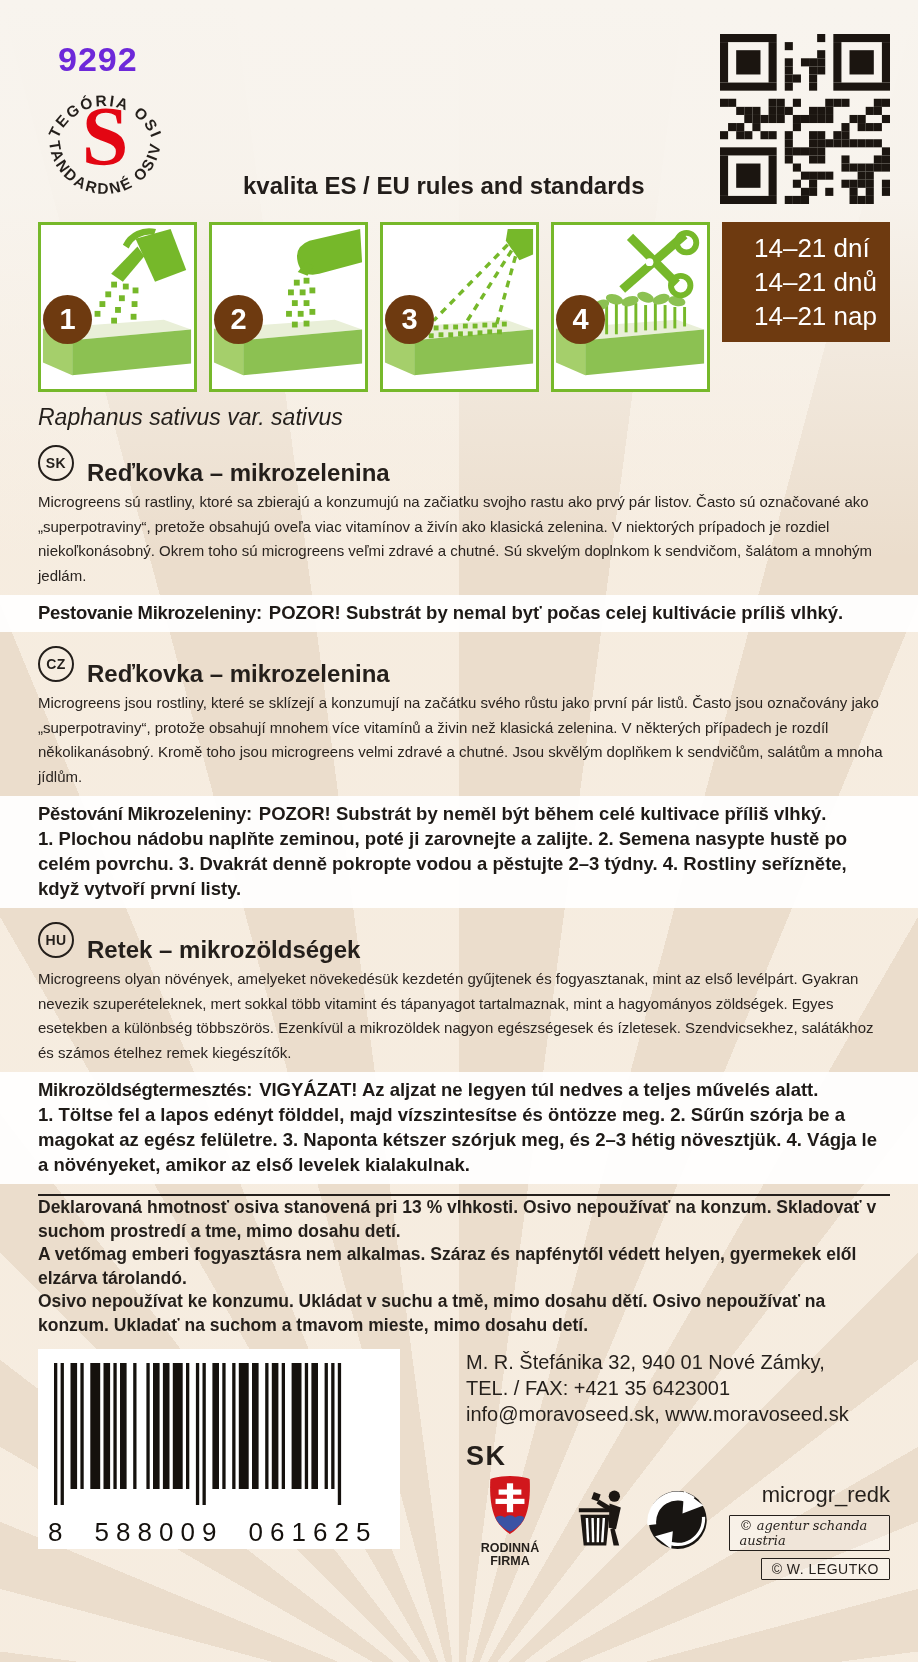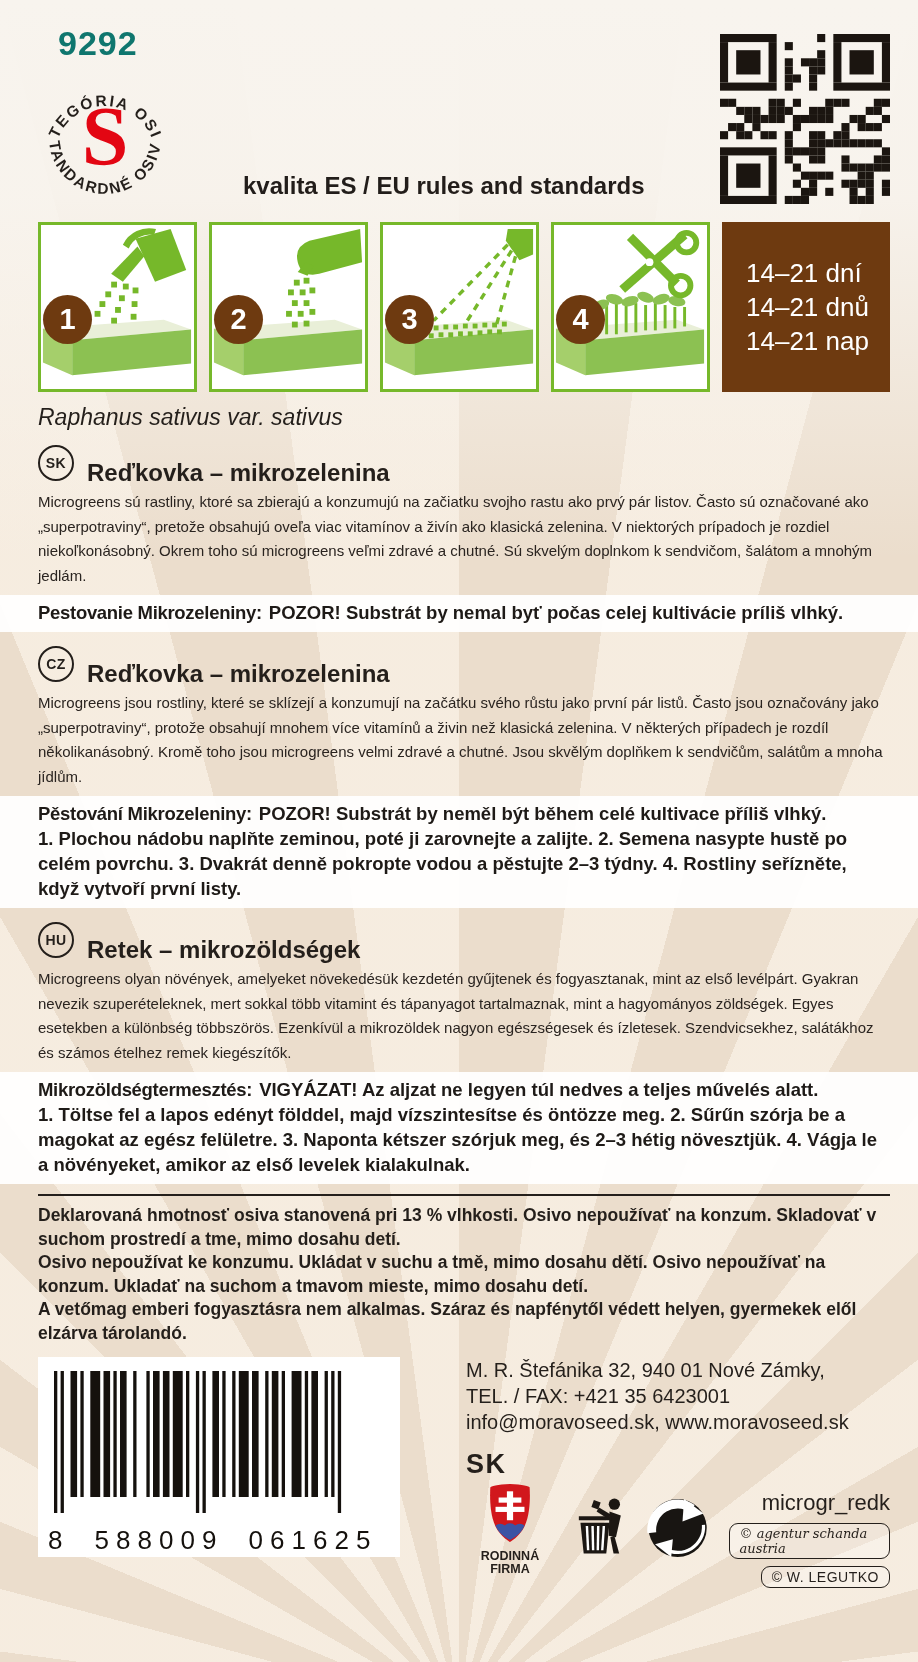--- a/index.html
+++ b/index.html
@@ -6,64 +6,64 @@
   .page{width:918px;height:1662px;position:relative;overflow:hidden;background:#ebddcc;
         font-family:"Liberation Sans",sans-serif;color:#241f1b;}
   .sunburst{position:absolute;inset:0;
         background:repeating-conic-gradient(from 255deg at 50% 103%,
           rgba(255,249,240,0.0) 0deg 7.5deg, rgba(255,249,240,0.55) 7.5deg 15deg);}
   .topglow{position:absolute;left:0;top:0;right:0;height:560px;
         background:linear-gradient(#f8f4ee 0%, rgba(248,244,238,0.92) 35%, rgba(248,244,238,0) 100%);}
   .content{position:relative;z-index:2;padding:0 28px 0 38px;}
   
   .header{position:relative;height:222px;}
-  .code{position:absolute;left:20px;top:24px;font-size:34px;font-weight:bold;color:#0f766e;letter-spacing:1px;}
+  .code{position:absolute;left:20px;top:40px;font-size:34px;font-weight:bold;color:#6d28d9;letter-spacing:1px;}
   .stamp{position:absolute;left:-4px;top:66px;}
   .stamp-arc{font-size:15.5px;font-weight:bold;fill:#241f1b;letter-spacing:2px;}
   .stamp-s{font-size:84px;font-weight:bold;fill:#e30613;font-family:"Liberation Serif",serif;}
   .quality{position:absolute;left:205px;top:172px;font-size:24px;font-weight:bold;color:#221d1a;}
   .qr{position:absolute;right:0;top:34px;background:#fff0;}
   
   .steps{display:flex;gap:12px;}
   .step-box{width:159px;height:170px;background:#fff;border:3px solid #76b82a;position:relative;box-sizing:border-box;}
   .step-num{position:absolute;left:2px;top:70px;width:49px;height:49px;border-radius:50%;background:#6e3a10;
         color:#fff;font-weight:bold;font-size:29px;display:flex;align-items:center;justify-content:center;z-index:2;}
   .duration{flex:1;background:#6e3a10;color:#fff;display:flex;flex-direction:column;justify-content:center;
-        padding-left:24px;font-size:26px;line-height:34px;height:170px;box-sizing:border-box;}
+        padding-left:32px;font-size:26px;line-height:34px;height:120px;box-sizing:border-box;}
   
   .botanical{margin:12px 0 4px;font-style:italic;font-size:23px;}
   .section-header{display:flex;align-items:center;gap:13px;margin:8px 0 3px;}
   .lang-badge{width:32px;height:32px;border:2.5px solid #241f1b;border-radius:50%;display:flex;flex:none;
         align-items:center;justify-content:center;font-size:14px;font-weight:bold;letter-spacing:0.5px;}
   .section-title{font-size:24px;font-weight:bold;margin-top:20px;}
   .body-text{font-size:15px;line-height:24.5px;margin:0;color:#2a2420;}
   .care{background:rgba(255,255,255,0.93);margin:7px -28px 4px -38px;padding:5px 28px 7px 38px;
         font-weight:bold;font-size:18.5px;line-height:25px;color:#1e1a17;}
   .care-label{margin-right:7px;letter-spacing:-0.3px;}
   
-  .disclaimer{margin-top:10px;border-top:2px solid #241f1b;padding-top:8px;}
+  .disclaimer{margin-top:10px;border-top:2px solid #241f1b;}
   .disclaimer p{margin:0;font-weight:bold;font-size:17.5px;line-height:23.5px;}
   
   .bottom-row{display:flex;margin-top:12px;}
   .barcode-box{width:362px;flex:none;background:#fff;padding:14px 10px 8px;box-sizing:border-box;height:200px;}
   .bc-digits{display:flex;font-size:26px;color:#15110d;margin-top:4px;align-items:baseline;}
   .bc-d1{width:34px;}
   .bc-d2,.bc-d3{flex:1;text-align:center;letter-spacing:7px;}
   .right-col{margin-left:66px;flex:1;}
   .company-name{color:#a4540e;font-weight:bold;font-size:21px;letter-spacing:0.6px;}
   .company-line{font-size:20px;line-height:26px;}
   .country{font-weight:bold;font-size:27px;letter-spacing:1.5px;margin-top:14px;}
   .icons-row{display:flex;align-items:flex-start;gap:20px;margin-top:2px;}
   .family{width:88px;text-align:center;flex:none;}
   .family-caption{font-size:12.5px;font-weight:bold;line-height:13px;margin-top:2px;}
   .bin-icon{margin-top:8px;}
   .greendot-icon{margin-top:8px;}
   .credits{margin-left:auto;display:flex;flex-direction:column;align-items:flex-end;gap:7px;padding-top:8px;}
   .product-code{font-size:22px;}
-  .credit-box{border:1.5px solid #241f1b;border-radius:9px;padding:2px 10px;font-size:13px;background:rgba(255,255,255,0.25);}
+  .credit-box{border:1.5px solid #241f1b;border-radius:1px;padding:2px 10px;font-size:13px;background:rgba(255,255,255,0.25);}
   .credit-agency{font-family:"DejaVu Serif",serif;font-style:italic;}
   .credit-rights{font-size:14px;letter-spacing:0.5px;font-family:"Liberation Sans",sans-serif;}
 </style>
 </head>
 <body>
 
 <svg width="0" height="0" style="position:absolute" aria-hidden="true">
   <defs>
     <g id="tray">
       <polygon points="2,104 126,95 154,105 32,116" fill="#e9efd8"></polygon>
@@ -389,22 +389,22 @@
       </div>
       <p class="body-text">Microgreens olyan növények, amelyeket növekedésük kezdetén gyűjtenek és fogyasztanak, mint az első levélpárt. Gyakran nevezik szuperételeknek, mert sokkal több vitamint és tápanyagot tartalmaznak, mint a hagyományos zöldségek. Egyes esetekben a különbség többszörös. Ezenkívül a mikrozöldek nagyon egészségesek és ízletesek. Szendvicsekhez, salátákhoz és számos ételhez remek kiegészítők.</p>
       <div class="care">
         <span class="care-label">Mikrozöldségtermesztés:</span><span>VIGYÁZAT! Az aljzat ne legyen túl nedves a teljes művelés alatt.</span>
         <div>1. Töltse fel a lapos edényt földdel, majd vízszintesítse és öntözze meg. 2. Sűrűn szórja be a magokat az egész felületre. 3. Naponta kétszer szórjuk meg, és 2–3 hétig növesztjük. 4. Vágja le a növényeket, amikor az első levelek kialakulnak.</div>
       </div>
     </section>
 
     <div class="disclaimer">
       <p>Deklarovaná hmotnosť osiva stanovená pri 13 % vlhkosti. Osivo nepoužívať na konzum. Skladovať v suchom prostredí a tme, mimo dosahu detí.</p>
+      <p>A vetőmag emberi fogyasztásra nem alkalmas. Száraz és napfénytől védett helyen, gyermekek elől elzárva tárolandó.</p>
       <p>Osivo nepoužívat ke konzumu. Ukládat v suchu a tmě, mimo dosahu dětí. Osivo nepoužívať na konzum. Ukladať na suchom a tmavom mieste, mimo dosahu detí.</p>
-      <p>A vetőmag emberi fogyasztásra nem alkalmas. Száraz és napfénytől védett helyen, gyermekek elől elzárva tárolandó.</p>
     </div>
 
     <div class="bottom-row">
 
       <div class="barcode-box">
         <svg id="barcode-svg" width="342" height="146" viewBox="0 0 342 146">
             <rect x="6" y="0" width="3.3" height="142" fill="#15110d"></rect>
             <rect x="12.600000000000001" y="0" width="3.3" height="142" fill="#15110d"></rect>
             <rect x="22.5" y="0" width="6.6" height="126" fill="#15110d"></rect>
             <rect x="32.4" y="0" width="3.3" height="126" fill="#15110d"></rect>

